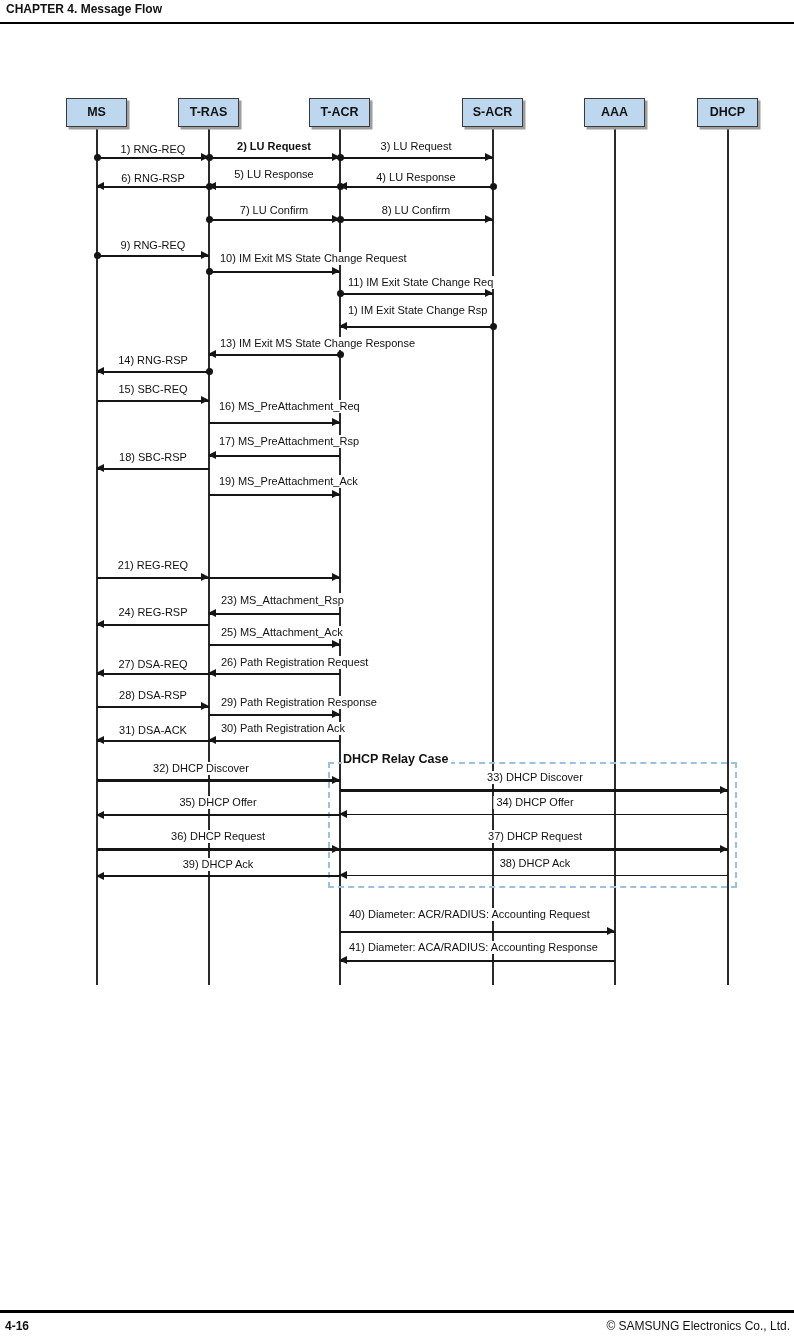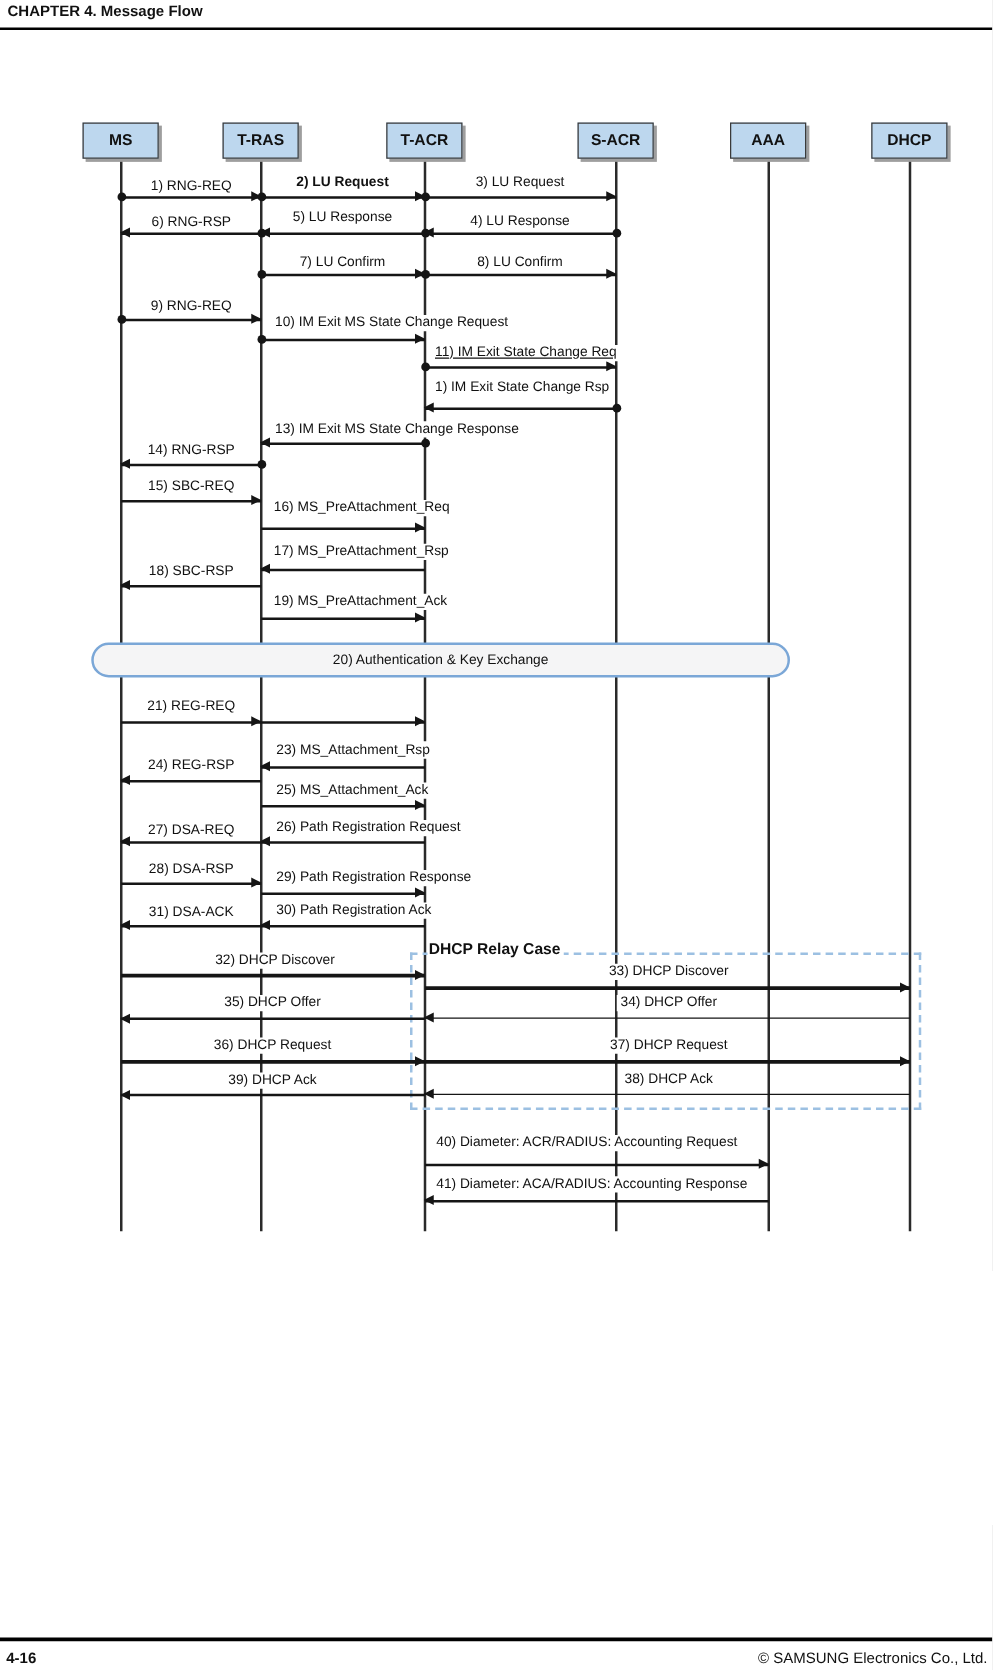--- a/index.html
+++ b/index.html
@@ -64,21 +64,20 @@
 </head>
 <body>
 
 <div id="page">
   <div class="abs" id="header-text">CHAPTER 4. Message Flow</div>
   <div class="abs" id="header-rule"></div>
 
 
   <div class="abs" id="diagram">
 
-    <div class="abs" id="auth-box">20) Authentication &amp; Key Exchange</div>
     <div class="abs" id="relay-box"></div>
     <div class="abs" id="relay-label">DHCP Relay Case</div>
   <div class="abs lifeline" style="left: 96px; top: 128px; height: 857px;"></div>
       <div class="abs entity-box" style="left: 66px; top: 98px;">MS</div>
       <div class="abs lifeline" style="left: 208px; top: 128px; height: 857px;"></div>
       <div class="abs entity-box" style="left: 178px; top: 98px;">T-RAS</div>
       <div class="abs lifeline" style="left: 339px; top: 128px; height: 857px;"></div>
       <div class="abs entity-box" style="left: 309px; top: 98px;">T-ACR</div>
       <div class="abs lifeline" style="left: 492px; top: 128px; height: 857px;"></div>
       <div class="abs entity-box" style="left: 462px; top: 98px;">S-ACR</div>
@@ -122,21 +121,21 @@
       <div class="abs msg-arrow right" style="left: 200.5px; top: 251.25px;"></div>
       <div class="abs msg-dot" style="left: 93.5px; top: 252.25px;"></div>
       <div class="abs msg-label center" style="left: 153px; top: 239px;">9) RNG-REQ</div>
       <div class="abs msg-line" style="left: 209px; top: 271px; width: 131px; height: 1.5px;"></div>
       <div class="abs msg-arrow right" style="left: 331.5px; top: 267.25px;"></div>
       <div class="abs msg-dot" style="left: 205.5px; top: 268.25px;"></div>
       <div class="abs msg-label" style="left: 217px; top: 252px;">10) IM Exit MS State Change Request</div>
       <div class="abs msg-line" style="left: 340px; top: 293px; width: 153px; height: 1.5px;"></div>
       <div class="abs msg-arrow right" style="left: 484.5px; top: 289.25px;"></div>
       <div class="abs msg-dot" style="left: 336.5px; top: 290.25px;"></div>
-      <div class="abs msg-label" style="left: 345px; top: 276px; text-decoration: underline;">11) IM Exit State Change Req</div>
+      <div class="abs msg-label" style="left: 345px; top: 276px;">11) IM Exit State Change Req</div>
       <div class="abs msg-line" style="left: 340px; top: 326px; width: 153px; height: 1.5px;"></div>
       <div class="abs msg-arrow left" style="left: 339px; top: 322.25px;"></div>
       <div class="abs msg-dot" style="left: 489.5px; top: 323.25px;"></div>
       <div class="abs msg-label" style="left: 345px; top: 304px;">1) IM Exit State Change Rsp</div>
       <div class="abs msg-line" style="left: 209px; top: 354px; width: 131px; height: 1.5px;"></div>
       <div class="abs msg-arrow left" style="left: 208px; top: 350.25px;"></div>
       <div class="abs msg-dot" style="left: 336.5px; top: 351.25px;"></div>
       <div class="abs msg-label" style="left: 217px; top: 337px;">13) IM Exit MS State Change Response</div>
       <div class="abs msg-line" style="left: 97px; top: 371px; width: 112px; height: 1.5px;"></div>
       <div class="abs msg-arrow left" style="left: 96px; top: 367.25px;"></div>
@@ -185,21 +184,21 @@
       <div class="abs msg-arrow right" style="left: 331.5px; top: 710.25px;"></div>
       <div class="abs msg-label" style="left: 218px; top: 696px;">29) Path Registration Response</div>
       <div class="abs msg-line" style="left: 209px; top: 740px; width: 131px; height: 1.5px;"></div>
       <div class="abs msg-arrow left" style="left: 208px; top: 736.25px;"></div>
       <div class="abs msg-label" style="left: 218px; top: 722px;">30) Path Registration Ack</div>
       <div class="abs msg-line" style="left: 97px; top: 740px; width: 112px; height: 1.5px;"></div>
       <div class="abs msg-arrow left" style="left: 96px; top: 736.25px;"></div>
       <div class="abs msg-label center" style="left: 153px; top: 724px;">31) DSA-ACK</div>
       <div class="abs msg-line" style="left: 97px; top: 779px; width: 243px; height: 2.5px;"></div>
       <div class="abs msg-arrow right" style="left: 331.5px; top: 775.75px;"></div>
-      <div class="abs msg-label center" style="left: 220px; top: 762px;">32) DHCP Discover</div>
+      <div class="abs msg-label center" style="left: 201px; top: 762px;">32) DHCP Discover</div>
       <div class="abs msg-line" style="left: 340px; top: 789px; width: 388px; height: 2.5px;"></div>
       <div class="abs msg-arrow right" style="left: 719.5px; top: 785.75px;"></div>
       <div class="abs msg-label center" style="left: 535px; top: 771px;">33) DHCP Discover</div>
       <div class="abs msg-line" style="left: 97px; top: 814px; width: 243px; height: 2px;"></div>
       <div class="abs msg-arrow left" style="left: 96px; top: 810.5px;"></div>
       <div class="abs msg-label center" style="left: 218px; top: 796px;">35) DHCP Offer</div>
       <div class="abs msg-line" style="left: 340px; top: 814px; width: 388px; height: 1.3px;"></div>
       <div class="abs msg-arrow left" style="left: 339px; top: 810.15px;"></div>
       <div class="abs msg-label center" style="left: 535px; top: 796px;">34) DHCP Offer</div>
       <div class="abs msg-line" style="left: 97px; top: 848px; width: 243px; height: 2.5px;"></div>

